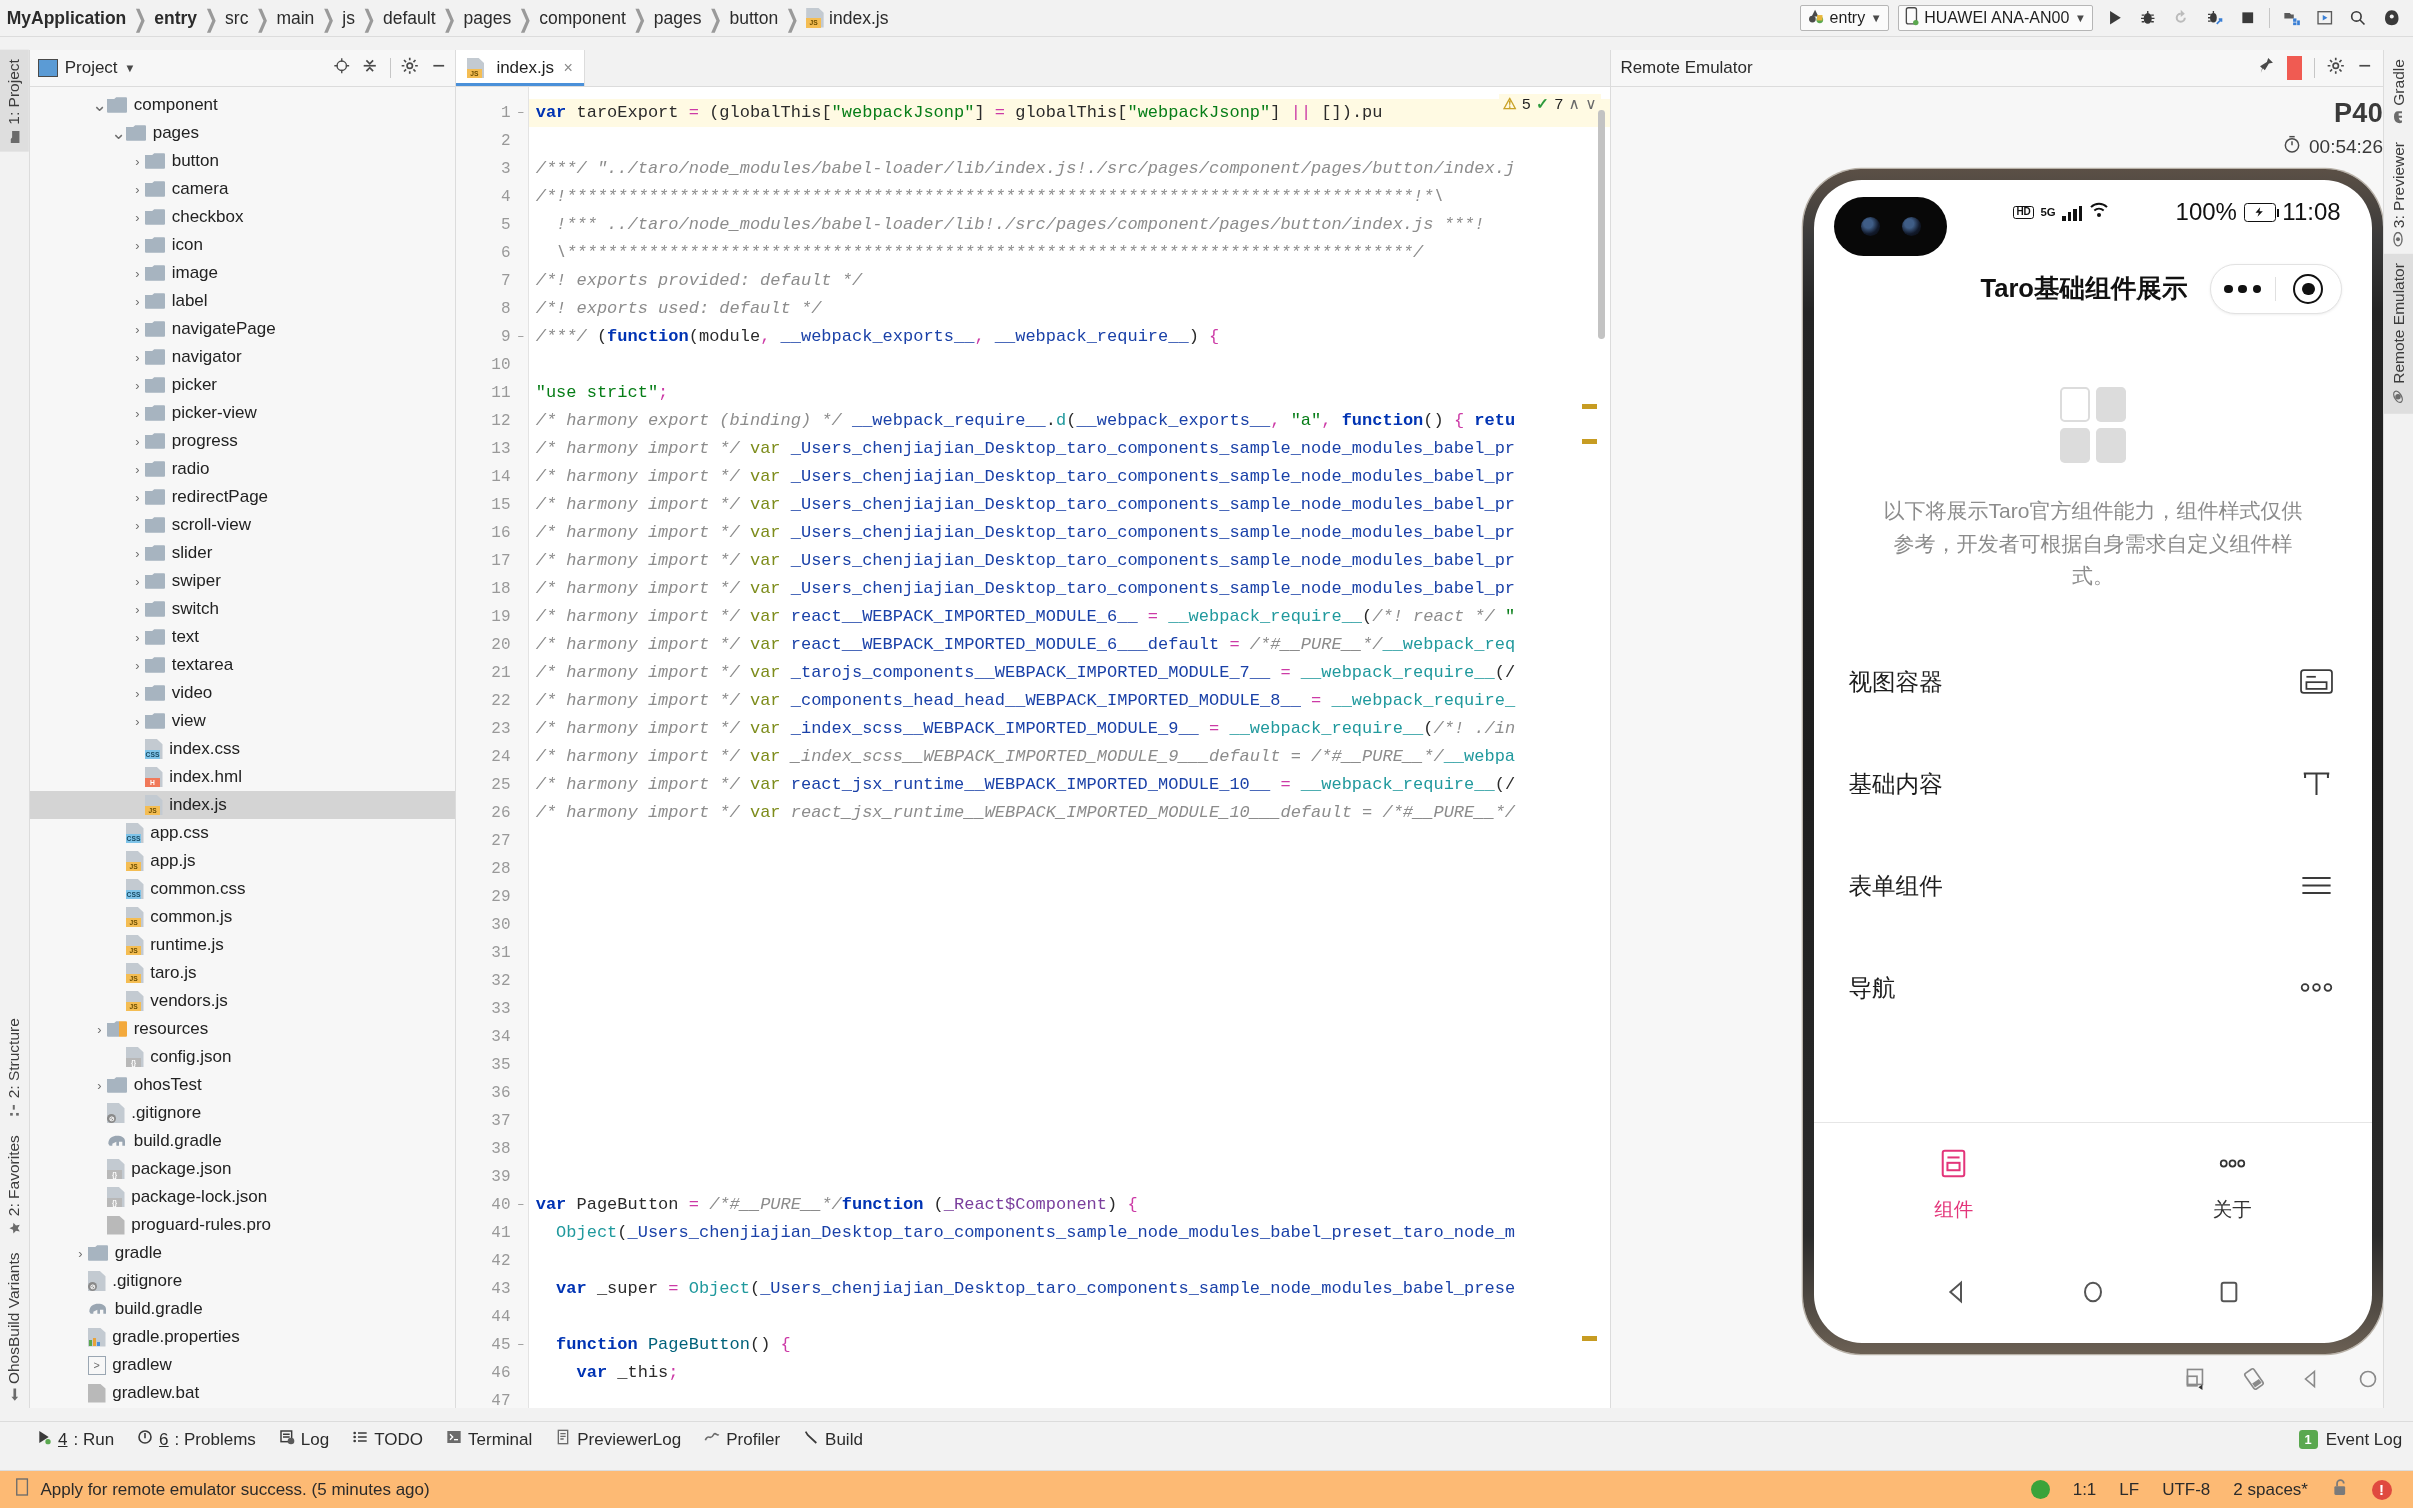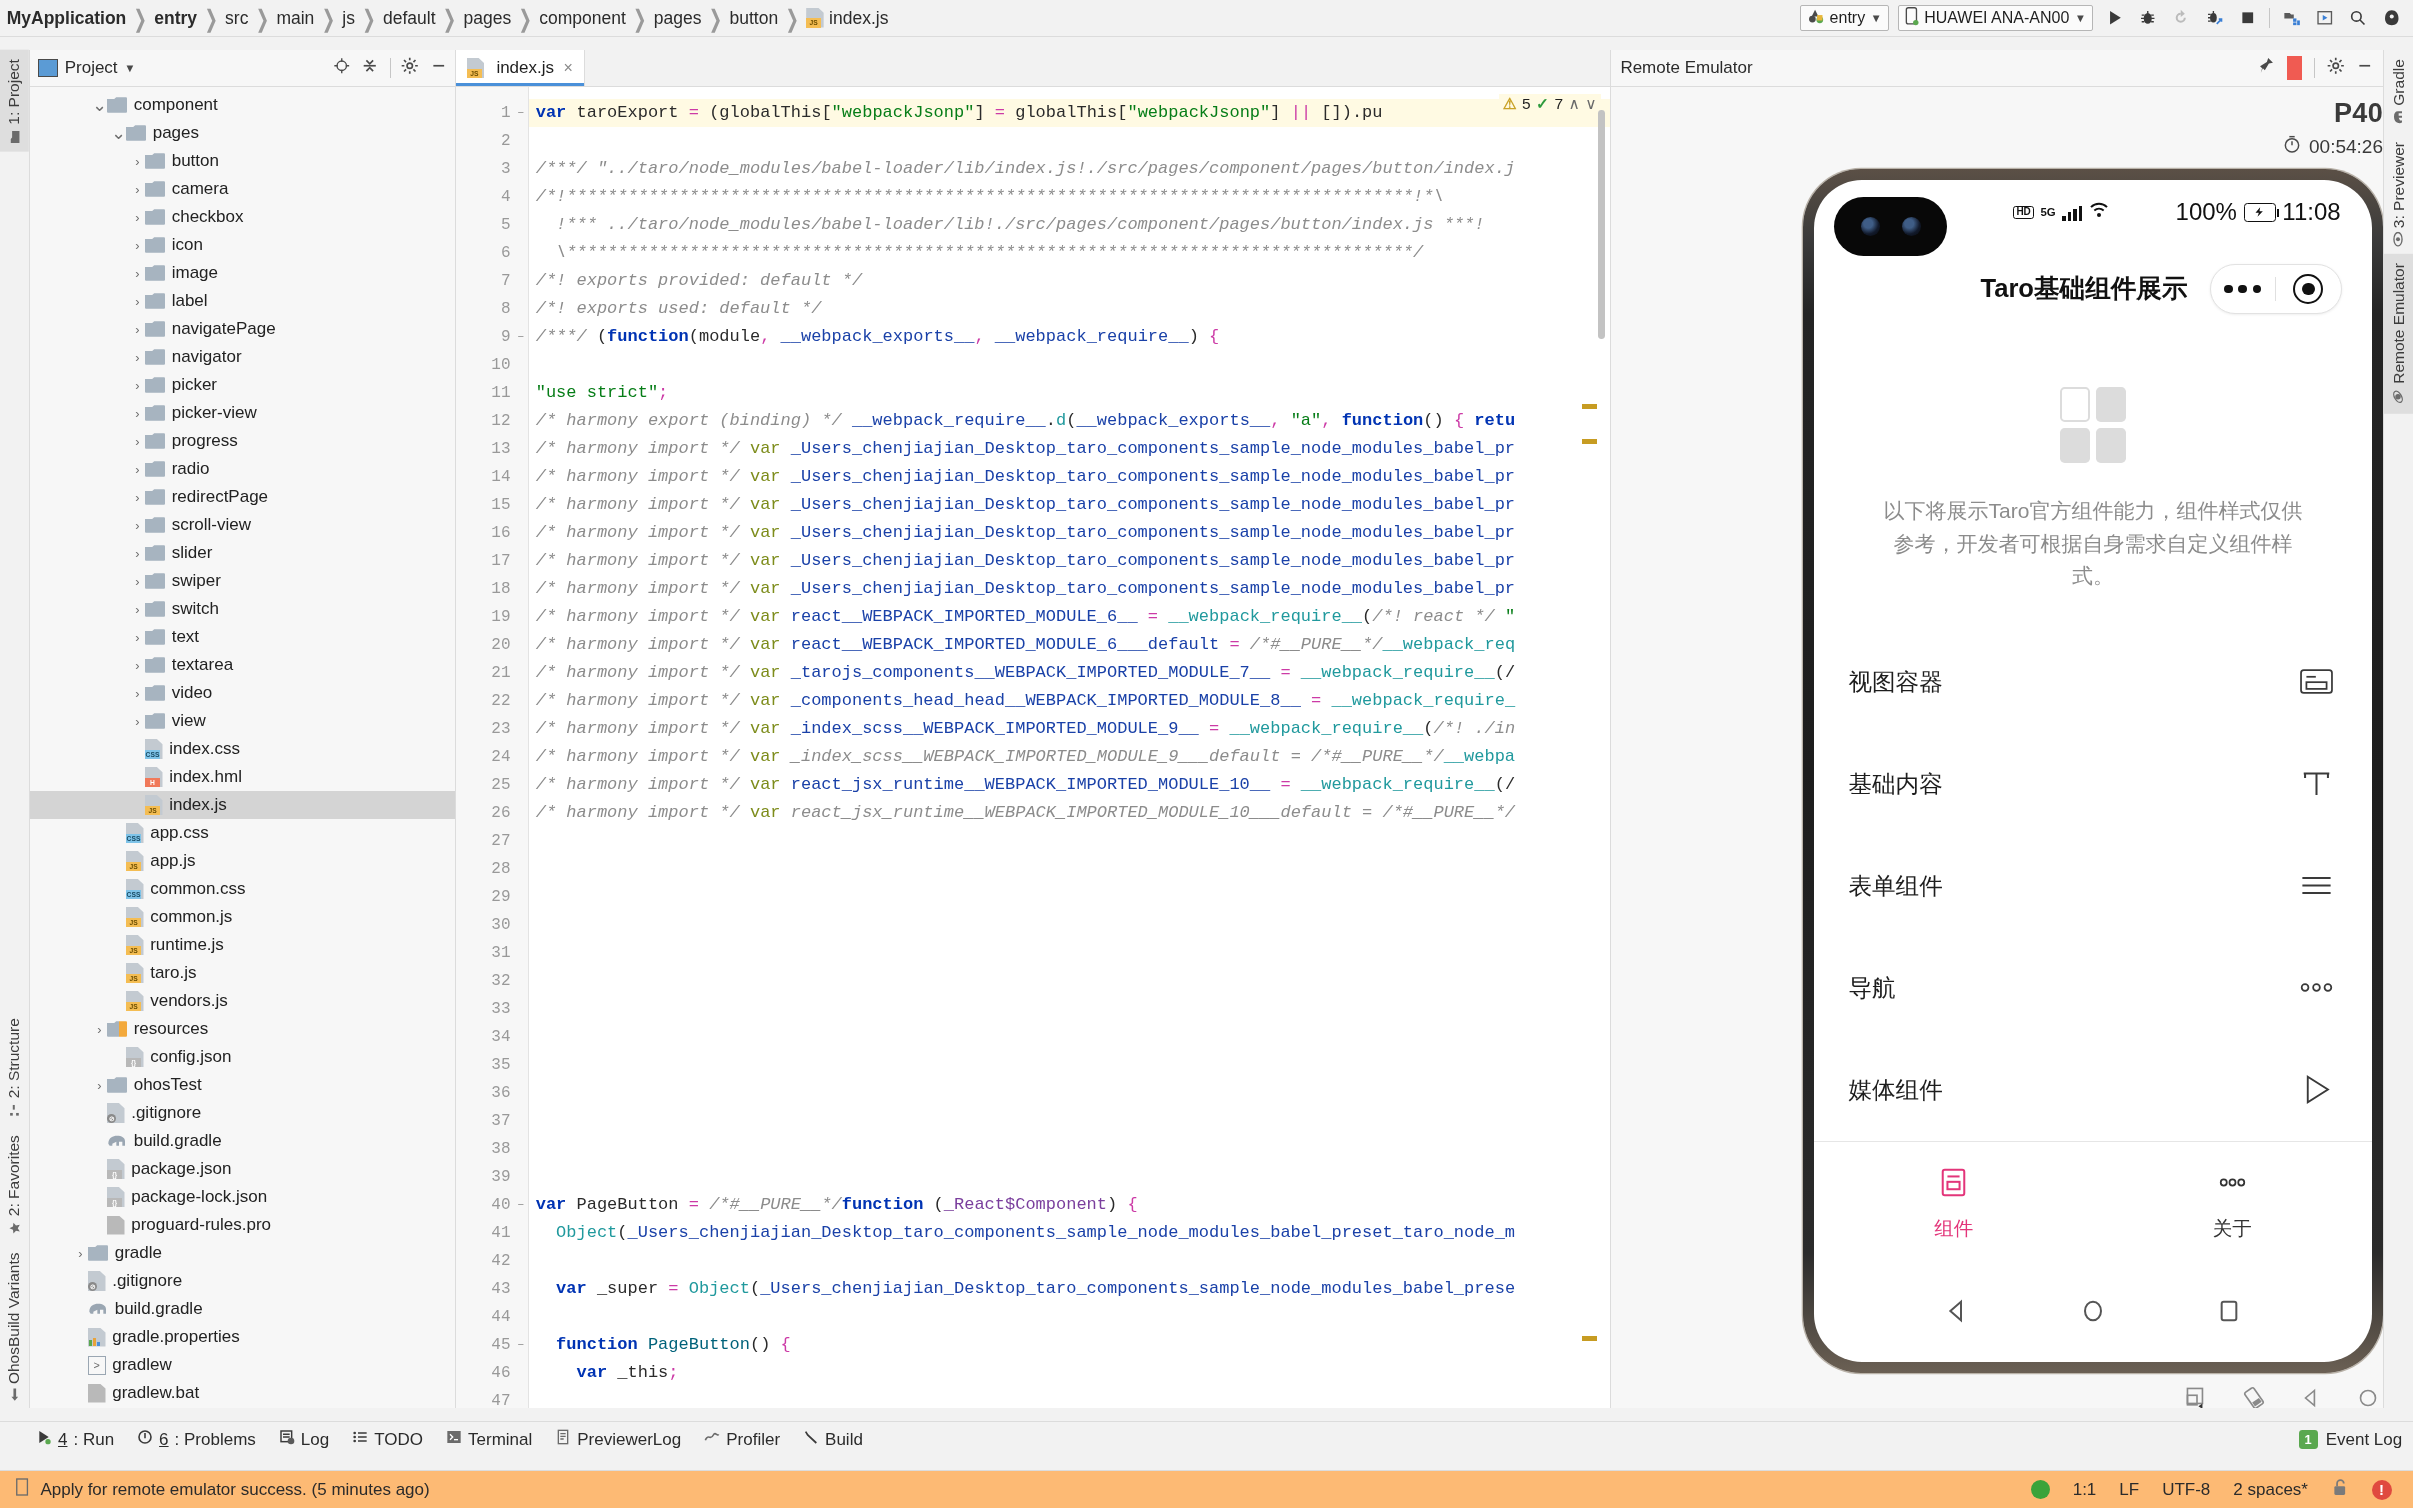--- a/index.html
+++ b/index.html
@@ -987,28 +987,20 @@
                 <div class="lrow">
                   <span class="lbl">导航</span>
                   <span class="ric">
                     <svg width="39" height="39" viewBox="0 0 58 58">
                       <circle cx="12" cy="29" r="5" fill="none" stroke="#3a3a3a" stroke-width="2.6"></circle>
                       <circle cx="29" cy="29" r="5" fill="none" stroke="#3a3a3a" stroke-width="2.6"></circle>
                       <circle cx="46" cy="29" r="5" fill="none" stroke="#3a3a3a" stroke-width="2.6"></circle>
                     </svg>
                   </span>
                 </div>
-                <div class="lrow">
-                  <span class="lbl">媒体组件</span>
-                  <span class="ric">
-                    <svg width="39" height="39" viewBox="0 0 58 58">
-                      <path d="M16 10 L46 29 L16 48 Z" fill="none" stroke="#3a3a3a" stroke-width="2.8"></path>
-                    </svg>
-                  </span>
-                </div>
               </div>
 
             <div class="tabbar" id="tabbar">
                 <div class="tab act">
                   <span><svg width="35" height="35" viewBox="0 0 52 52">
                       <rect x="10" y="7" width="32" height="38" rx="3" fill="none" stroke="#e3357a" stroke-width="3"></rect>
                       <path d="M17 17h18" stroke="#e3357a" stroke-width="3"></path>
                       <rect x="17" y="25" width="18" height="11" fill="none" stroke="#e3357a" stroke-width="3"></rect>
                     </svg></span>
                   <span class="tl">组件</span>

